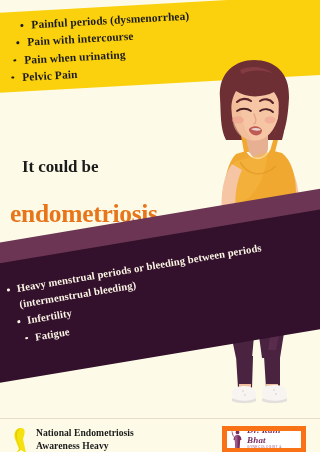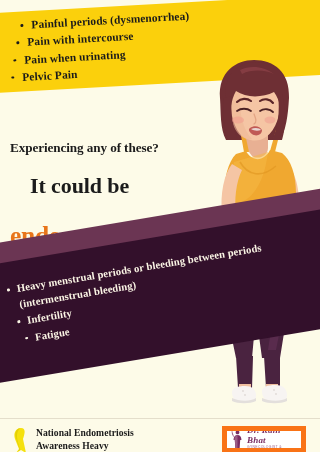--- a/index.html
+++ b/index.html
@@ -62,23 +62,23 @@
     font-family:"Liberation Serif", serif;
     font-weight:700;
     font-size:13.2px;
     color:#1b1b1b;
     padding-left:10px;
     letter-spacing:-.1px;
   }
   .h-could {
     font-family:"Liberation Serif", serif;
     font-weight:700;
-    font-size:22px;
+    font-size:17px;
     color:#1b1b1b;
-    padding-left:30px;
+    padding-left:22px;
     margin-top:17px;
     letter-spacing:-.1px;
   }
   .h-endo {
     font-family:"Liberation Serif", serif;
     font-weight:700;
     font-size:25.5px;
     color:#E8751A;
     padding-left:10px;
     margin-top:22px;
@@ -286,21 +286,20 @@
 
   <div class="yellow-band"></div>
   <ul class="symptom-list-top">
     <li>Painful periods (dysmenorrhea)</li>
     <li>Pain with intercourse</li>
     <li>Pain when urinating</li>
     <li>Pelvic Pain</li>
   </ul>
 
   <div class="headline-block">
-    <div class="h-experiencing">Experiencing any of these?</div>
     <div class="h-could">It could be</div>
     <div class="h-endo">endometriosis</div>
   </div>
 
   <div class="purple-shade"></div>
   <div class="purple-band"></div>
   <ul class="symptom-list-bottom">
     <li class="wrap">Heavy menstrual periods or bleeding between periods (intermenstrual bleeding)</li>
     <li>Infertility</li>
     <li>Fatigue</li>

